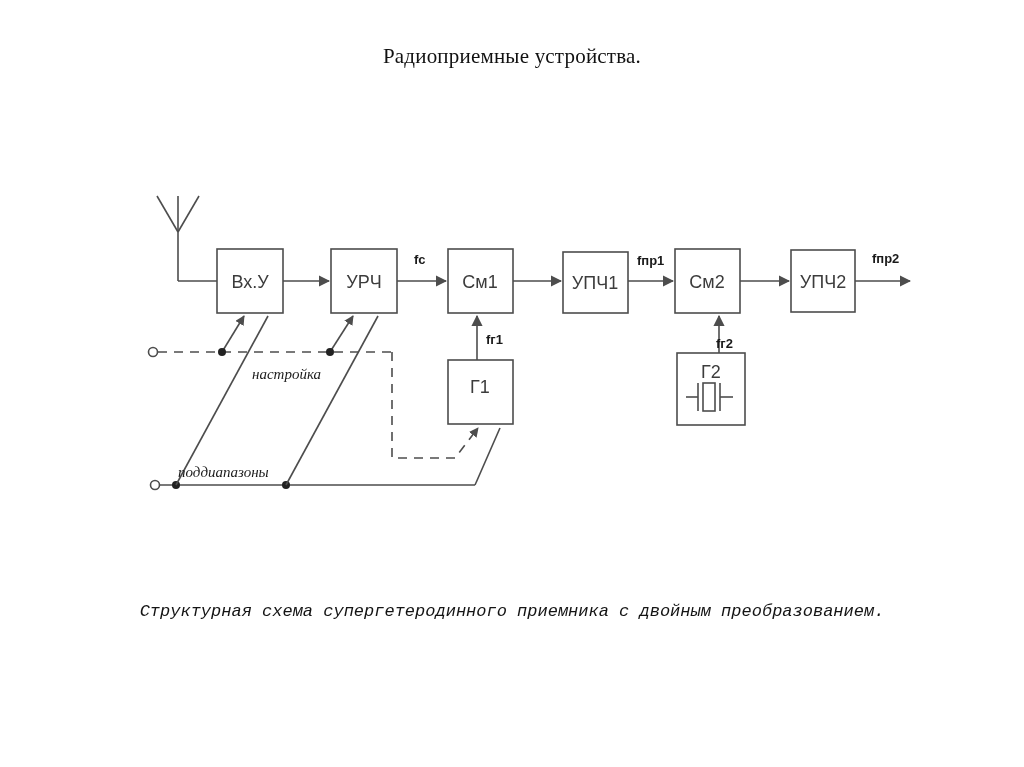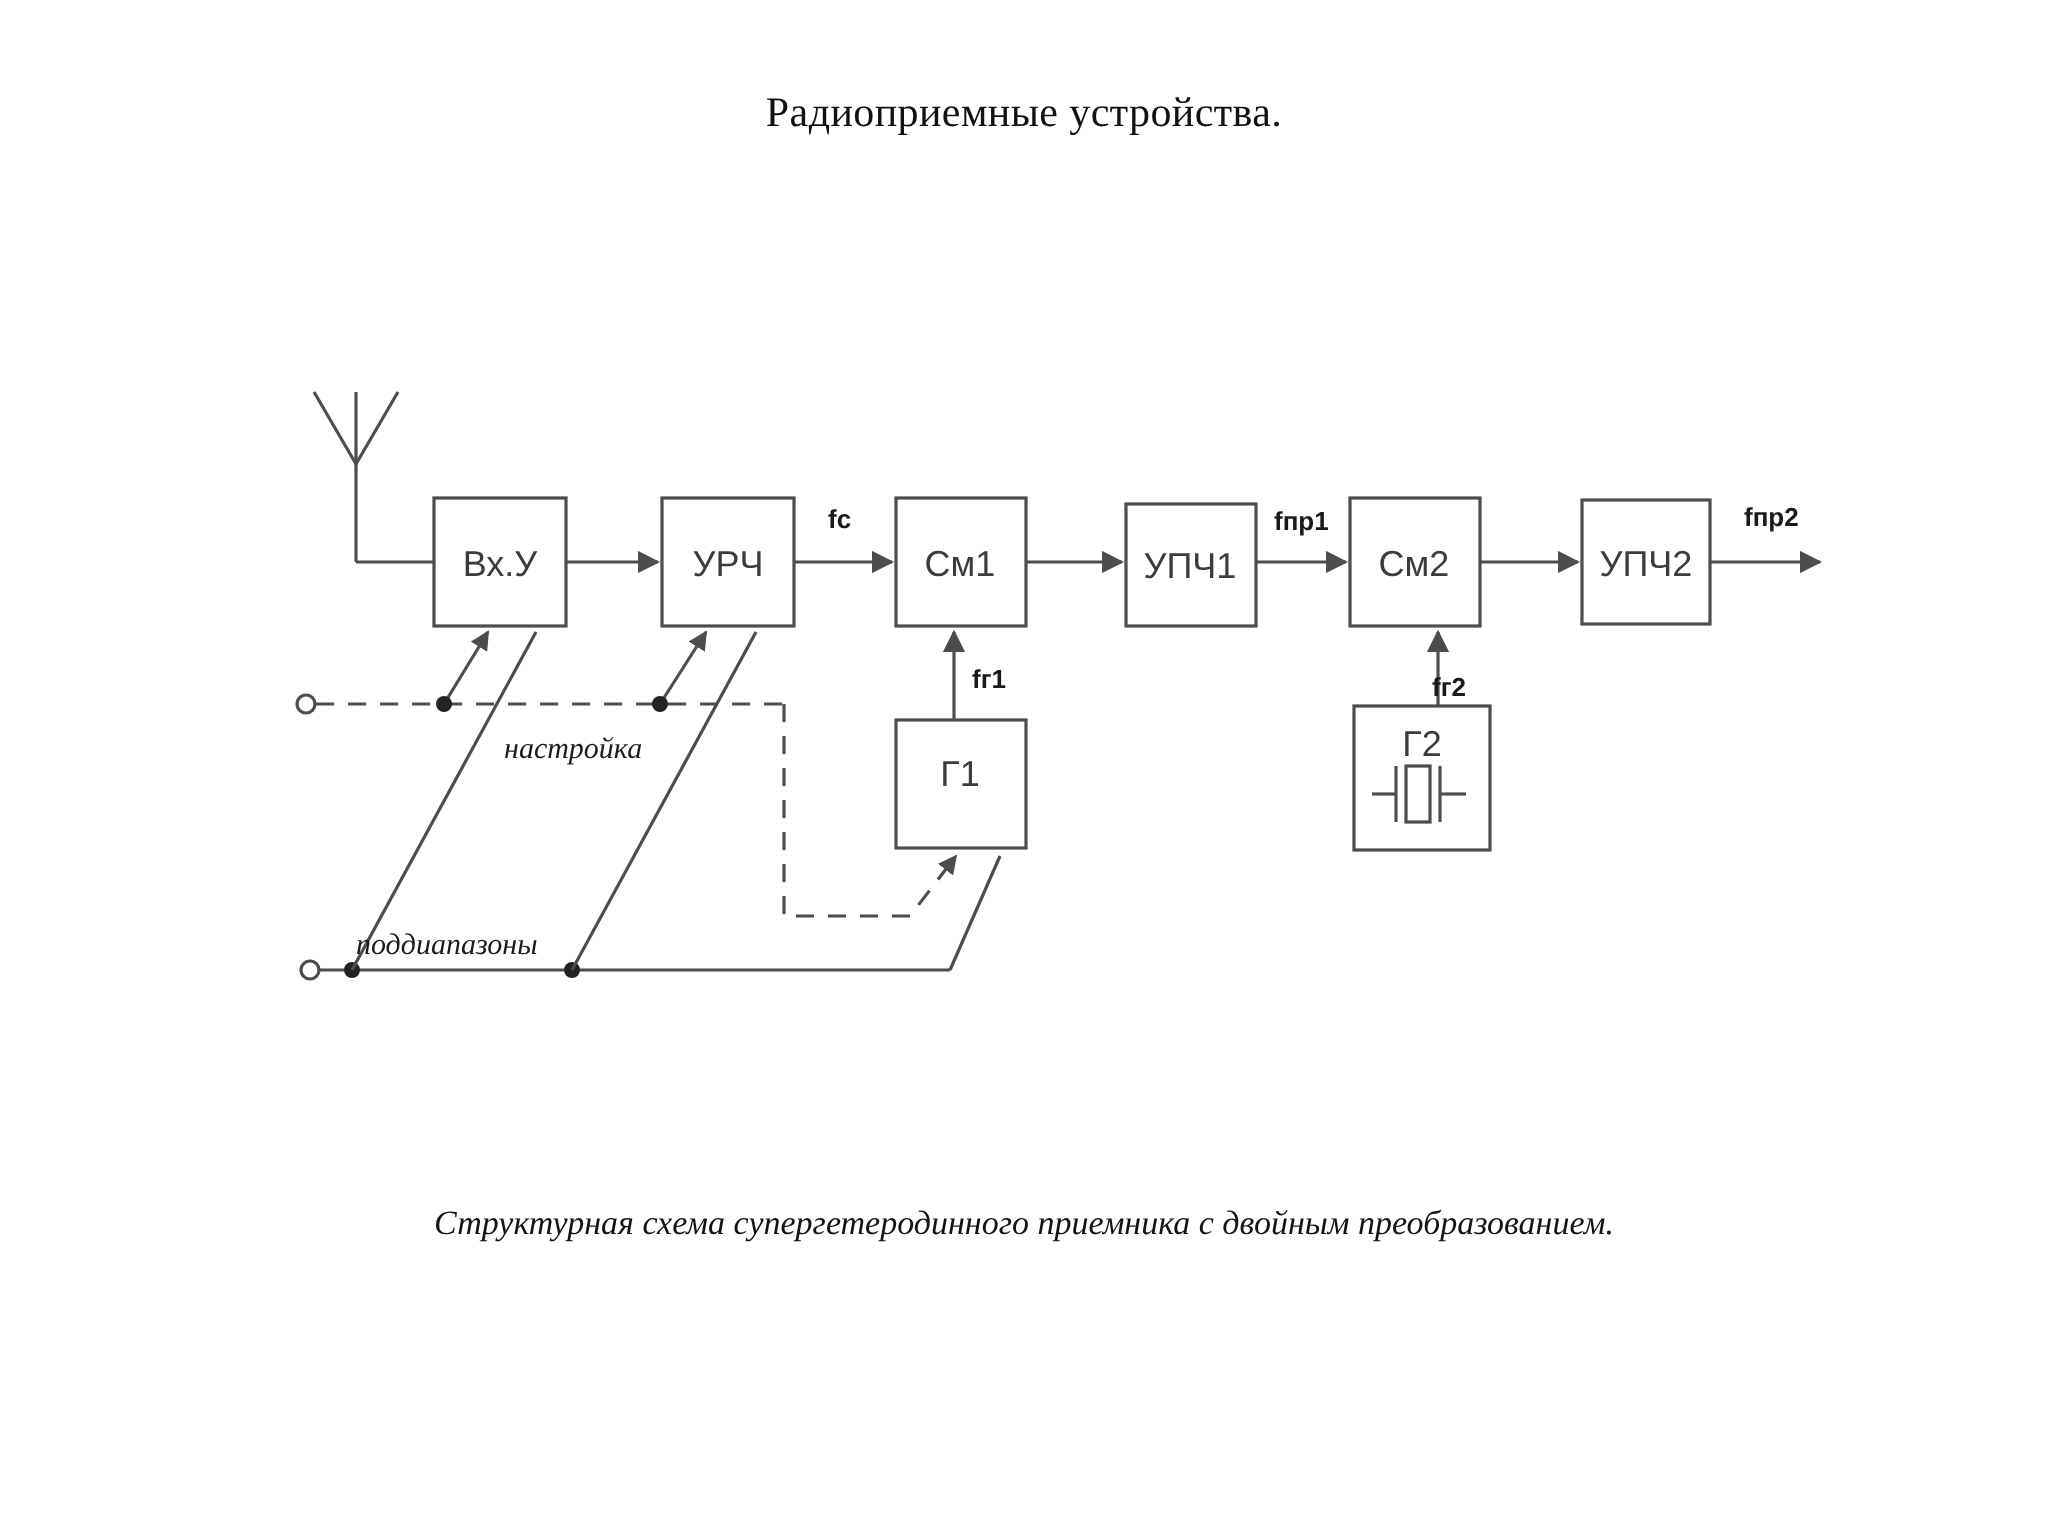--- a/index.html
+++ b/index.html
@@ -25,21 +25,21 @@
     font-weight: 400;
     color: #111111;
     letter-spacing: 0.2px;
   }
   #figure-caption {
     position: absolute;
     left: 0;
     top: 602px;
     width: 1024px;
     text-align: center;
-    font-family: Liberation Serif, serif;
+    font-family: Liberation Mono, monospace;
     font-style: italic;
     font-size: 17px;
     color: #141414;
   }
   #diagram-canvas {
     position: absolute;
     left: 0;
     top: 0;
     width: 1024px;
     height: 767px;

